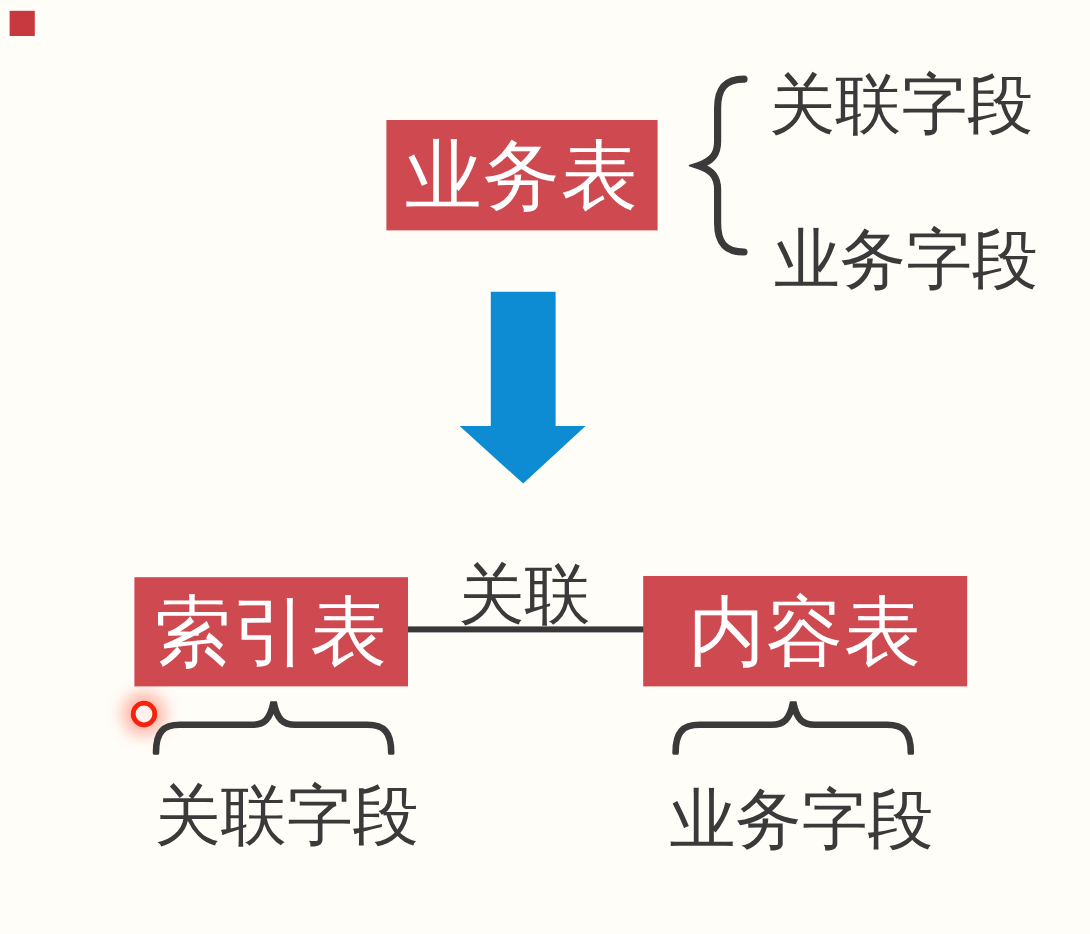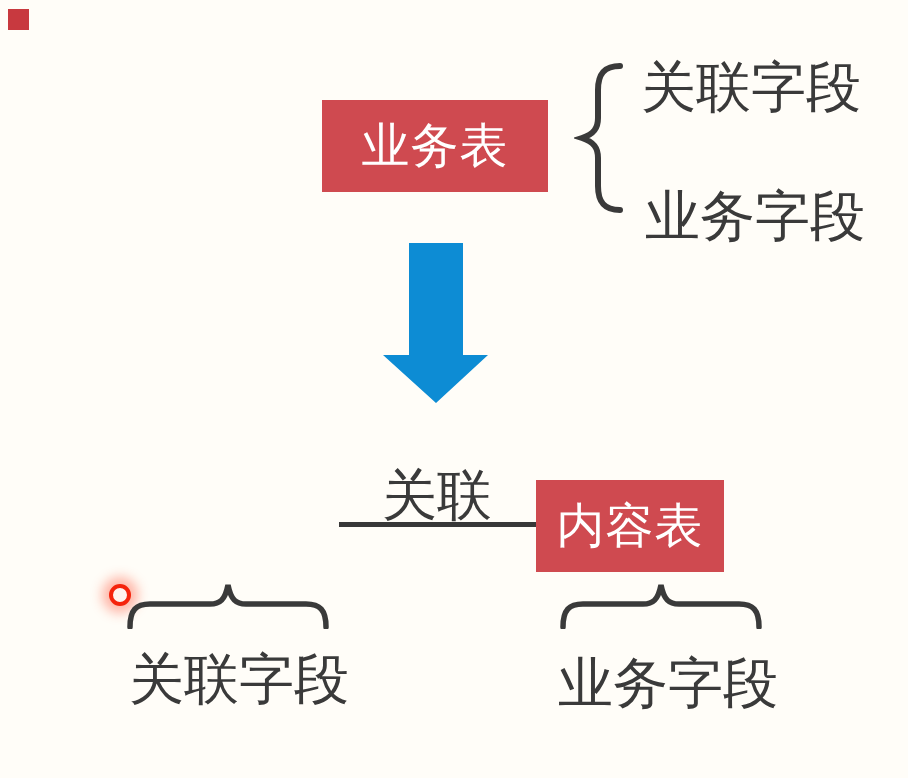--- a/index.html
+++ b/index.html
@@ -13,21 +13,21 @@
     width: 908px;
     height: 778px;
     background: #fffdf8;
     overflow: hidden;
   }
   .abs { position: absolute; }
 
   .red-box {
     background: #cf4a50;
     color: #ffffff;
-    font-size: 48px;
+    font-size: 64px;
     font-weight: 500;
     display: flex;
     align-items: center;
     justify-content: center;
     letter-spacing: 1px;
   }
 
   .ink-text {
     color: #3a3a3a;
     font-size: 55px;
@@ -37,21 +37,21 @@
   .center-text { text-align: center; }
 
   .record-square {
     left: 8px; top: 9px;
     width: 21px; height: 21px;
     background: #c8393f;
   }
 
   .box-business { left: 322px; top: 100px; width: 226px; height: 92px; }
   .box-index    { left: 112px; top: 481px; width: 228px; height: 91px; }
-  .box-content  { left: 536px; top: 480px; width: 188px; height: 92px; }
+  .box-content  { left: 536px; top: 480px; width: 270px; height: 92px; }
 
   .brace-vertical { left: 574px; top: 62px; width: 52px; height: 152px; }
   .top-field-1 { left: 641px; top: 51px;  width: 200px; }
   .top-field-2 { left: 645px; top: 180px; width: 200px; }
 
   .down-arrow { left: 383px; top: 243px; width: 105px; height: 160px; }
 
   .relation-label { left: 362px; top: 459px; width: 150px; }
 
   .connector-line {
@@ -105,20 +105,23 @@
   <div class="abs down-arrow">
     <svg width="105" height="160" viewBox="0 0 105 160">
       <polygon points="26,0 80,0 80,112 105,112 53,160 0,112 26,112" fill="#0d8cd4"></polygon>
     </svg>
   </div>
 
   <div class="abs ink-text center-text relation-label">关联</div>
 
   <div class="abs connector-line"></div>
 
+  <div class="abs red-box box-index">
+    <span>索引表</span>
+  </div>
 
   <div class="abs red-box box-content">
     <span>内容表</span>
   </div>
 
   <div class="abs laser-dot"></div>
 
   <div class="abs brace-left">
     <svg class="brace" width="204" height="49" viewBox="0 0 204 49">
       <path d="M 4 47 C 4 30, 10 24, 24 24 L 84 24 C 94 24, 99 20, 102 5 C 105 20, 110 24, 120 24 L 180 24 C 194 24, 200 30, 200 47" stroke-width="5.5"></path>

